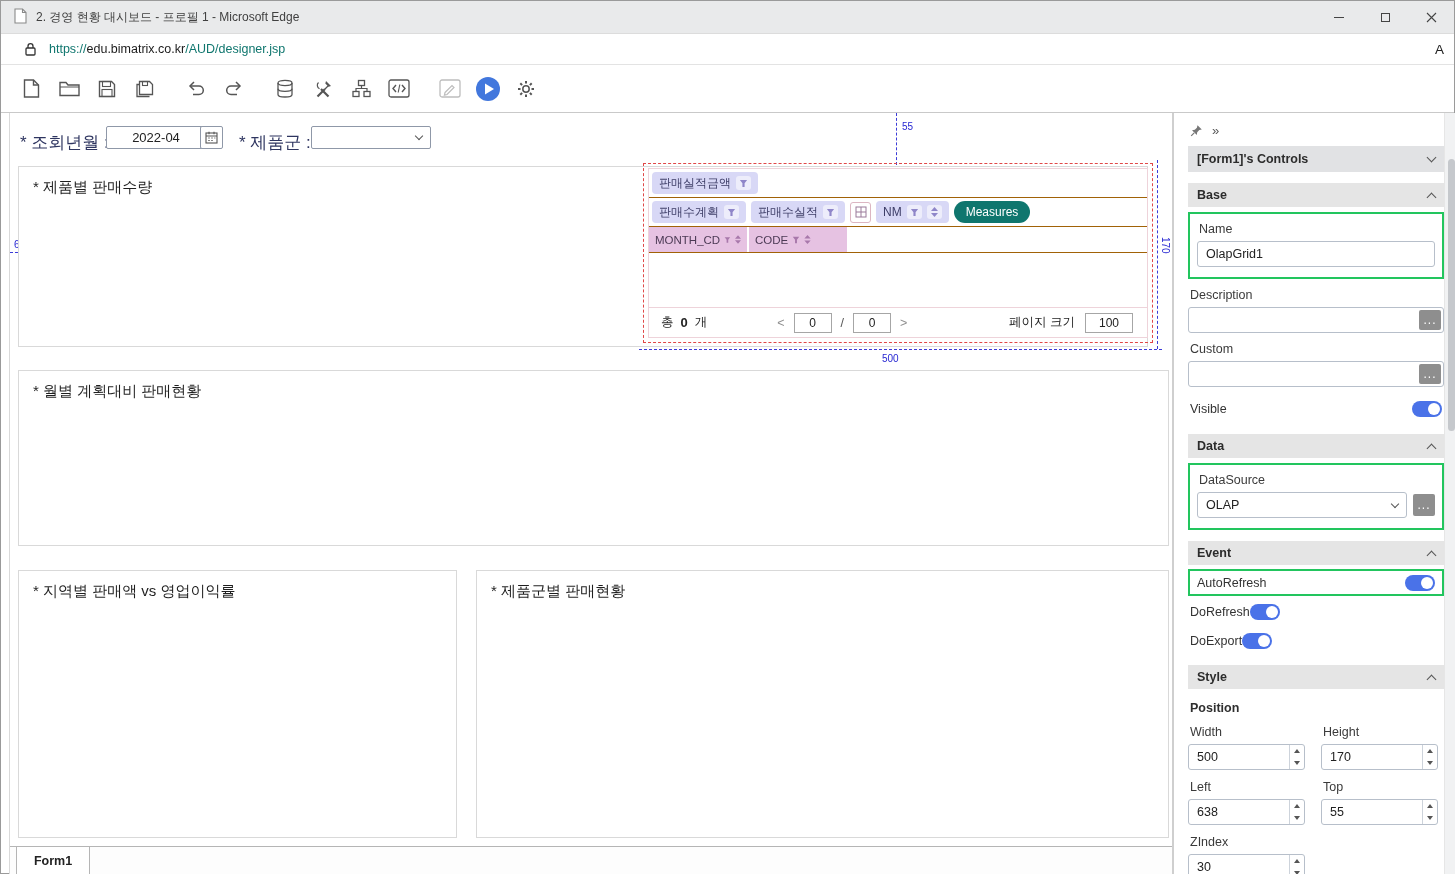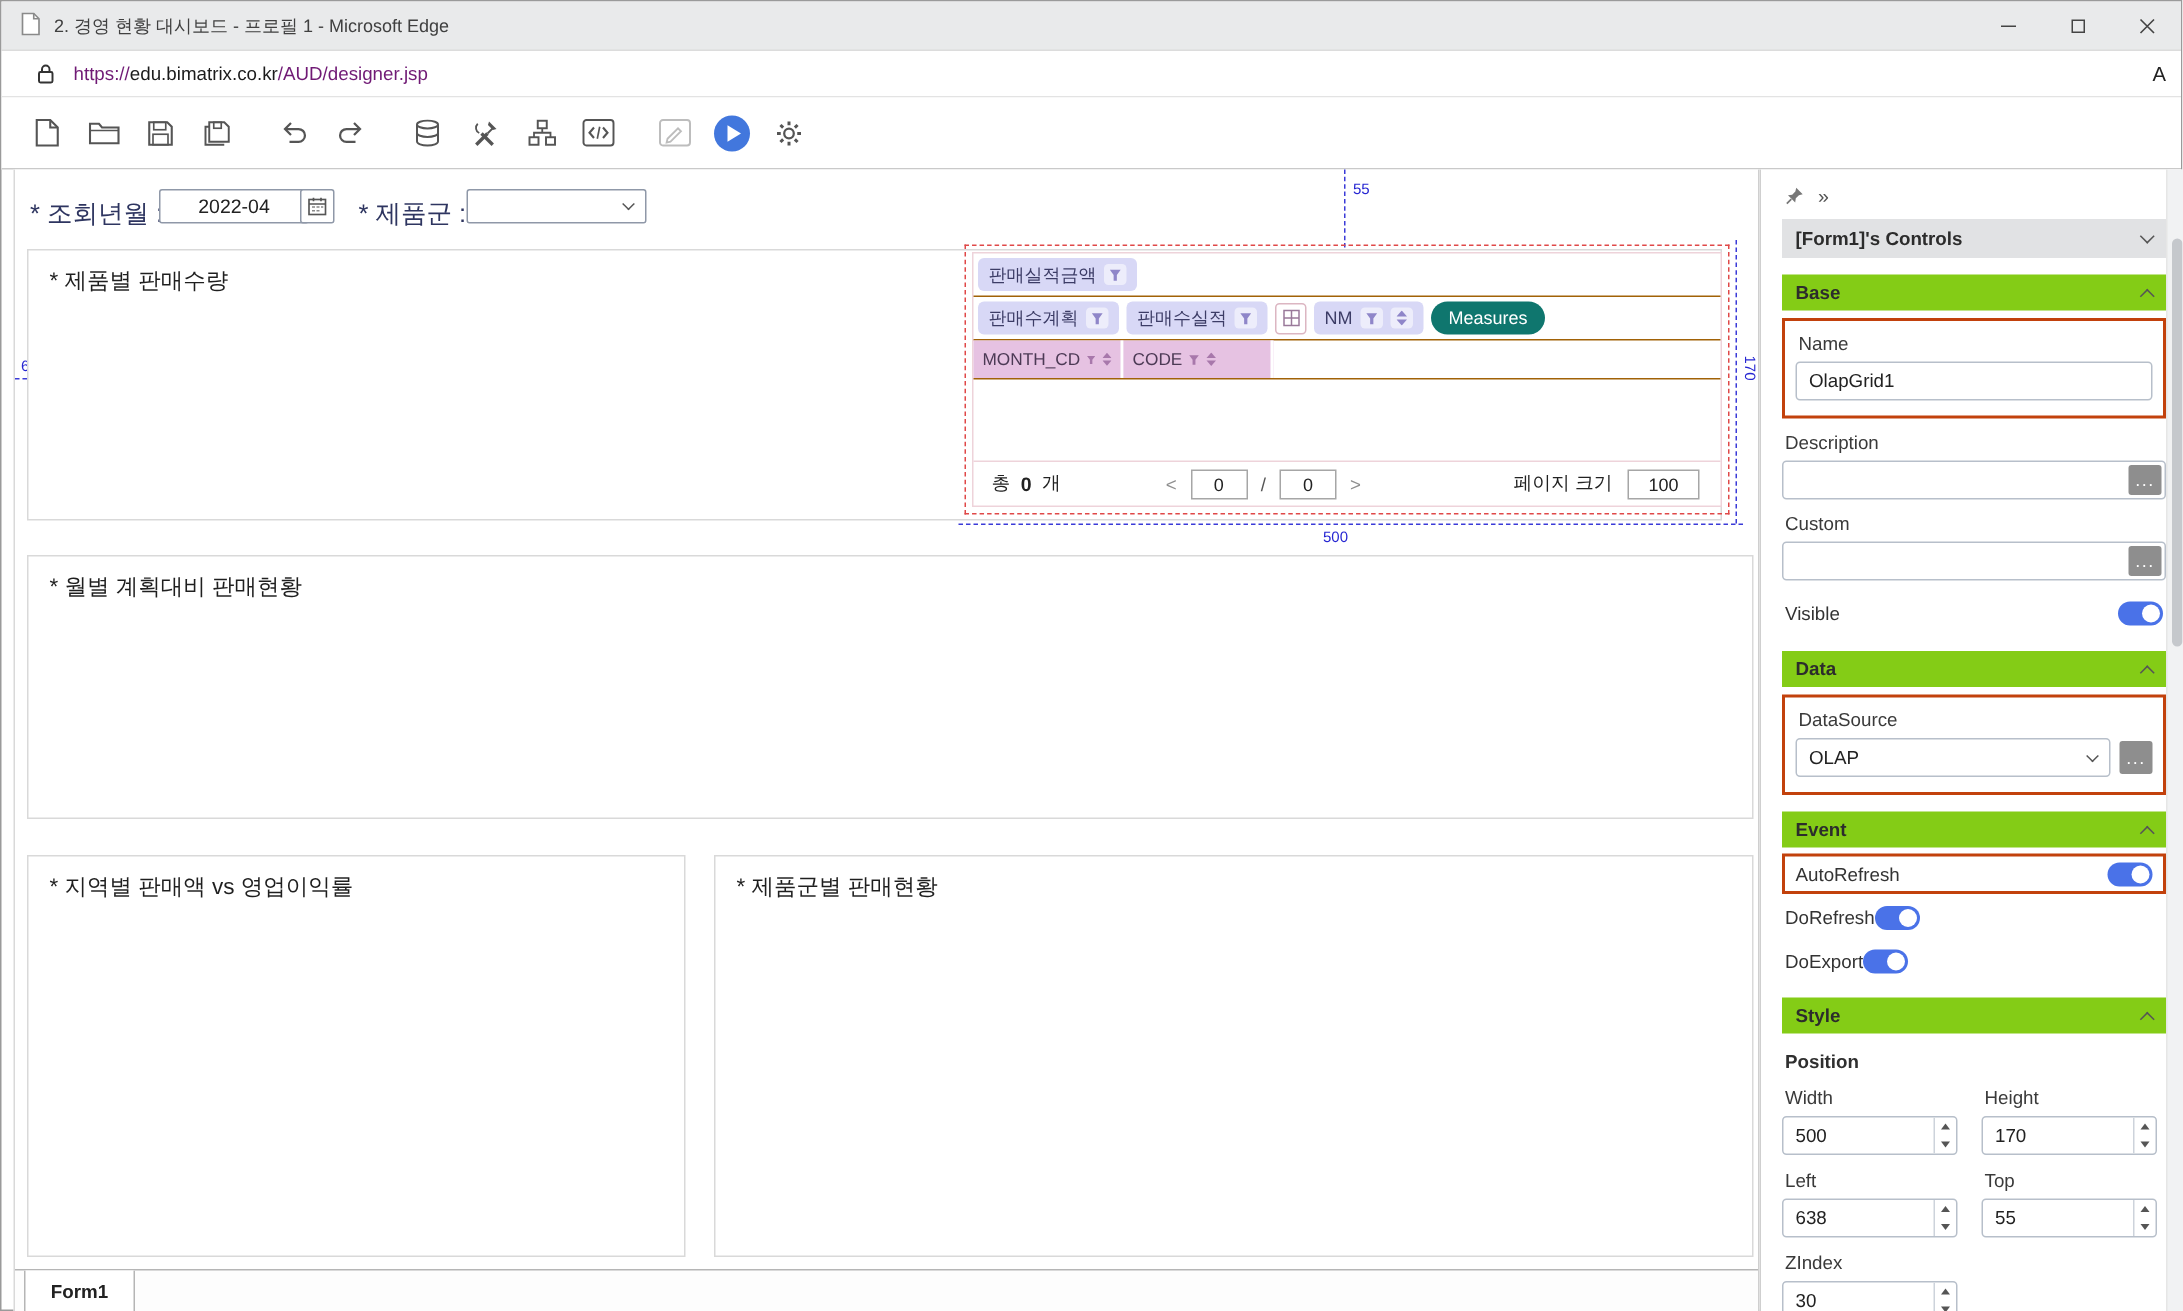--- a/index.html
+++ b/index.html
@@ -10,21 +10,21 @@
 .titlebar{position:absolute;top:0;left:0;right:0;height:33px;background:#e9eaeb;display:flex;align-items:center;padding-left:13px;border-bottom:1px solid #dcdcdc}
 .tb-title{font-size:12px;color:#404040;margin-left:9px}
 .wc{margin-left:auto;display:flex;height:100%}
 .wc-btn{width:46px;height:100%;display:flex;align-items:center;justify-content:center;background:transparent;border:none}
 .min-glyph{display:inline-block;width:10px;border-top:1.2px solid #444}
 .max-glyph{display:inline-block;width:9px;height:9px;border:1.1px solid #444}
 
 .addressbar{position:absolute;top:33px;left:0;right:0;height:31px;background:#fff;border-bottom:1px solid #e3e3e3;display:flex;align-items:center;padding:0 10px}
 .lock{margin-left:14px;display:flex}
 .url{margin-left:13px;font-size:12.5px}
-.url-dim{color:#701a75}.url-dark{color:#1b1b1b}
+.url-dim{color:#0f766e}.url-dark{color:#1b1b1b}
 .read-aloud{margin-left:auto;font-size:13.5px;color:#222;padding-right:0;font-weight:400}
 
 .toolbar{position:absolute;top:64px;left:0;right:0;height:48px;background:#fff;border-bottom:1px solid #c9c9c9;display:flex;align-items:center;padding-left:15px;gap:8px}
 .tbtn{width:30px;height:30px;border:none;background:transparent;display:flex;align-items:center;justify-content:center;flex:none}
 .tbtn.gap{margin-left:13px}
 
 .canvas{position:absolute;left:8px;top:112px;width:1164px;height:762px;background:#fff;border-left:1px solid #d9d9d9;border-right:1px solid #cfcfcf}
 .flabel{position:absolute;font-size:17px;color:#2e3560;font-weight:500;white-space:nowrap}
 .finput{position:absolute;border:1px solid #8f98a8;border-radius:2px;text-align:center;font-size:13px;color:#222;background:#fff}
 .calbtn{position:absolute;border:1px solid #8f98a8;border-radius:2px;background:#fff;display:flex;align-items:center;justify-content:center}
@@ -55,23 +55,23 @@
 .pgr input{width:48px}
 
 .tabstrip{position:absolute;left:0;top:733px;width:100%;height:29px;border-top:1px solid #b5b5b5;background:#fdfdfd}
 .formtab{position:absolute;left:6px;top:0;width:74px;height:28px;background:#fff;border:1px solid #b5b5b5;border-top:none;display:flex;align-items:center;justify-content:center;font-weight:bold;font-size:12.5px;color:#222}
 
 .rpanel{position:absolute;left:1172px;top:112px;width:283px;height:762px;background:#fff;border-left:1px solid #cfcfcf;font-size:12.5px}
 .rpc{position:absolute;left:14px;top:0;width:256px}
 .pinbar{height:26px;display:flex;align-items:center;gap:9px;padding:9px 2px 0;color:#555}
 .collapse-glyph{font-size:13px;color:#555;line-height:1}
 .rp-header{margin-top:7px;height:26px;background:#e1e2e4;display:flex;align-items:center;padding:0 9px;font-weight:bold;color:#2c2c2c}
-.rp-sec{margin-top:11px;height:24px;background:#84cc16;display:flex;align-items:center;padding:0 9px;font-weight:bold;color:#2c2c2c}
+.rp-sec{margin-top:11px;height:24px;background:#e5e5e5;display:flex;align-items:center;padding:0 9px;font-weight:bold;color:#2c2c2c}
 .sp{flex:1}
-.redbox{border:2px solid #c2410c;margin-top:5px;padding:2px 7px 10px}
+.redbox{border:2px solid #22c55e;margin-top:5px;padding:2px 7px 10px}
 .redbox.tight{padding:0 7px;margin:4px 0 2px;display:flex;align-items:center;justify-content:space-between;height:27px}
 .plabel{margin:9px 2px 5px;color:#3a3a3a}
 .pinput{width:100%;height:26px;border:1px solid #b7bfca;border-radius:3px;background:#fff;font-size:12.5px;color:#222;padding:0 8px}
 .iwrap{position:relative}
 .dots{position:absolute;right:3px;top:3px;width:22px;height:20px;background:#8e8e8e;border-radius:2px;color:#fff;display:flex;align-items:center;justify-content:center;font-size:12px;letter-spacing:1px;border:none}
 .dots2{width:22px;height:22px;background:#8e8e8e;border-radius:2px;color:#fff;display:flex;align-items:center;justify-content:center;font-size:12px;letter-spacing:1px;border:none;flex:none}
 .togrow{display:flex;align-items:center;justify-content:space-between;height:28px;margin-top:8px;padding:0 2px}
 .toggle{width:30px;height:16px;border-radius:9px;background:#4a72e8;position:relative;flex:none}
 .toggle::after{content:"";position:absolute;right:2px;top:2px;width:12px;height:12px;border-radius:50%;background:#fff}
 .selrow{display:flex;gap:6px;align-items:center}

